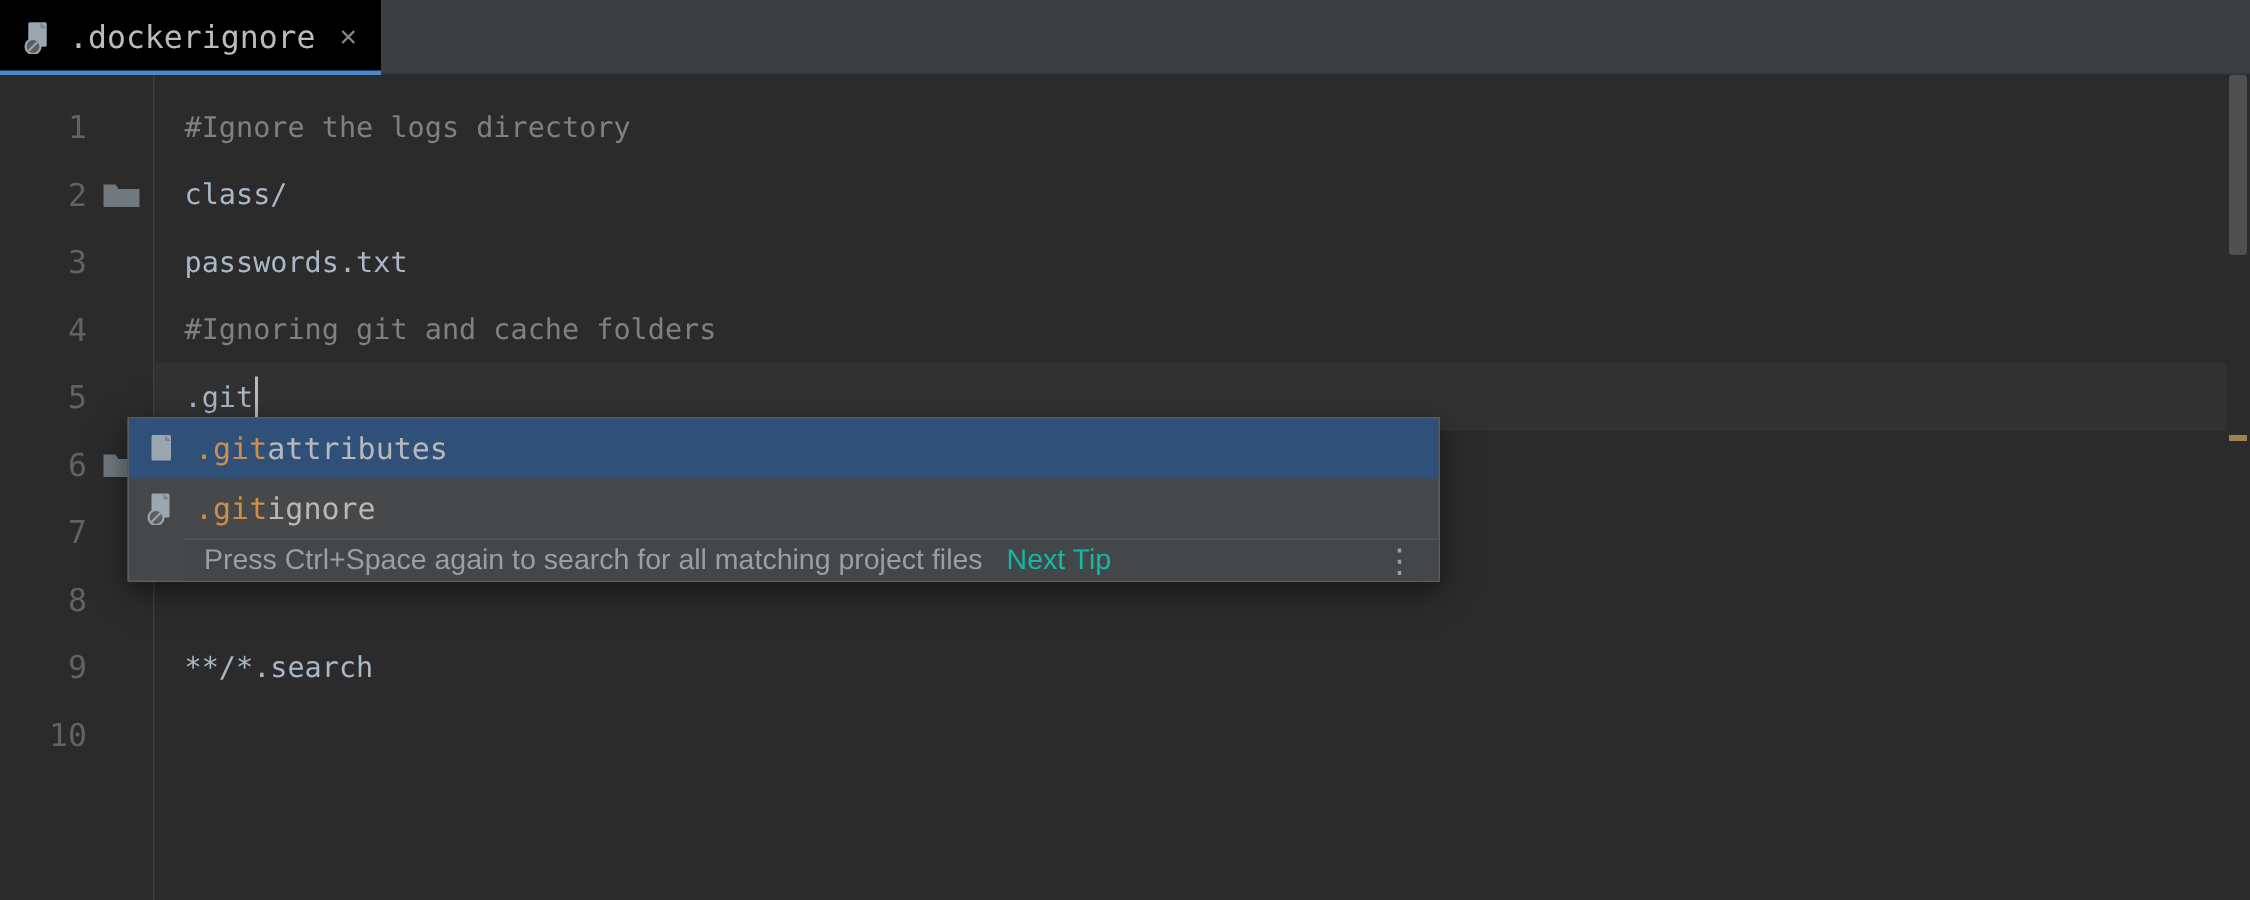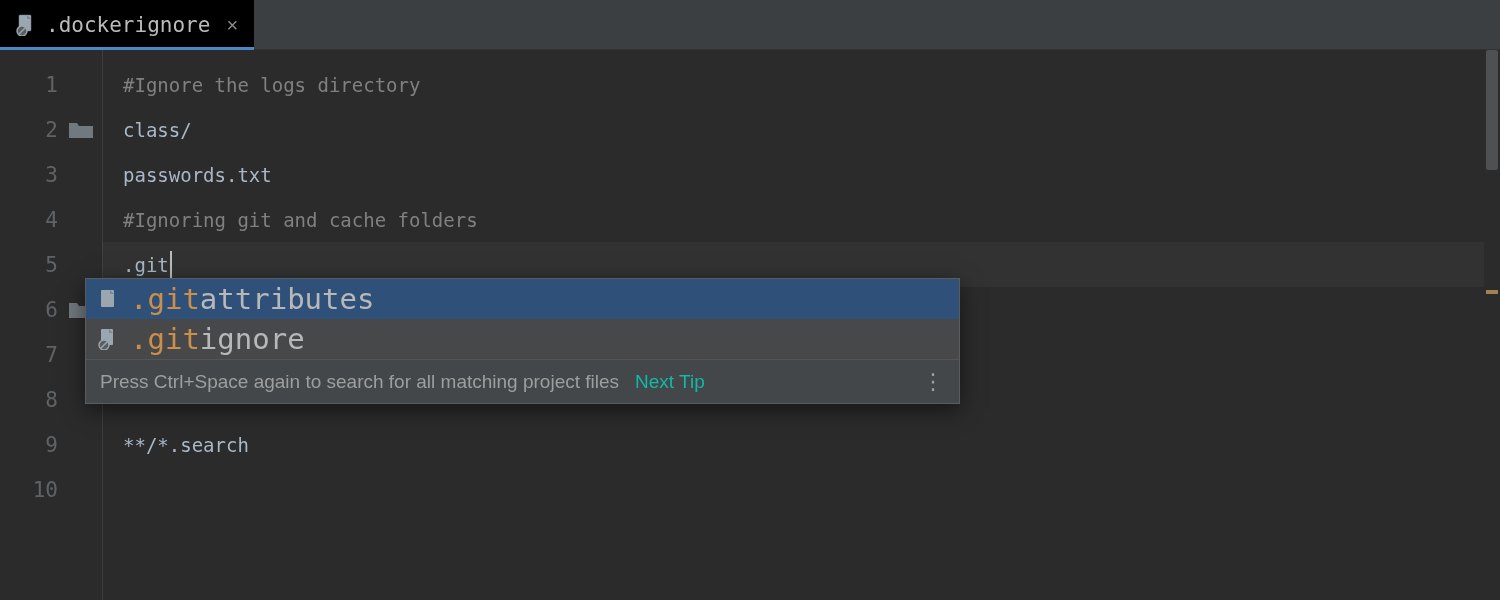--- a/index.html
+++ b/index.html
@@ -119,41 +119,42 @@
       z-index: 100;
     }
     .ac-item {
       height: 40px;
       display: flex;
       align-items: center;
       padding: 0 12px;
       gap: 12px;
       cursor: pointer;
       font-family: 'Consolas', 'Menlo', monospace;
-      font-size: 29px;
+      font-size: 20px;
     }
     .ac-item.selected {
       background: #2f5179;
     }
     .ac-icon {
       width: 20px;
       display: flex;
       justify-content: center;
     }
     .ac-text .match { color: #cc8e4b; }
     .ac-text .rest { color: #b8b8b8; }
     .ac-footer {
-      height: 44px;
+      height: 28px;
       display: flex;
       align-items: center;
       padding: 0 14px;
       background: #43474a;
       border-top: 1px solid #555;
       font-size: 19px;
       gap: 10px;
+      margin-left: 36px;
     }
     .ac-hint { color: #9e9e9e; flex: 0 0 auto; }
     .ac-link { color: #14b8a6; cursor: pointer; margin-left: 6px; }
     .ac-spacer { flex: 1; }
     .ac-more {
       color: #9e9e9e;
       font-size: 22px;
       cursor: pointer;
       letter-spacing: 1px;
     }

